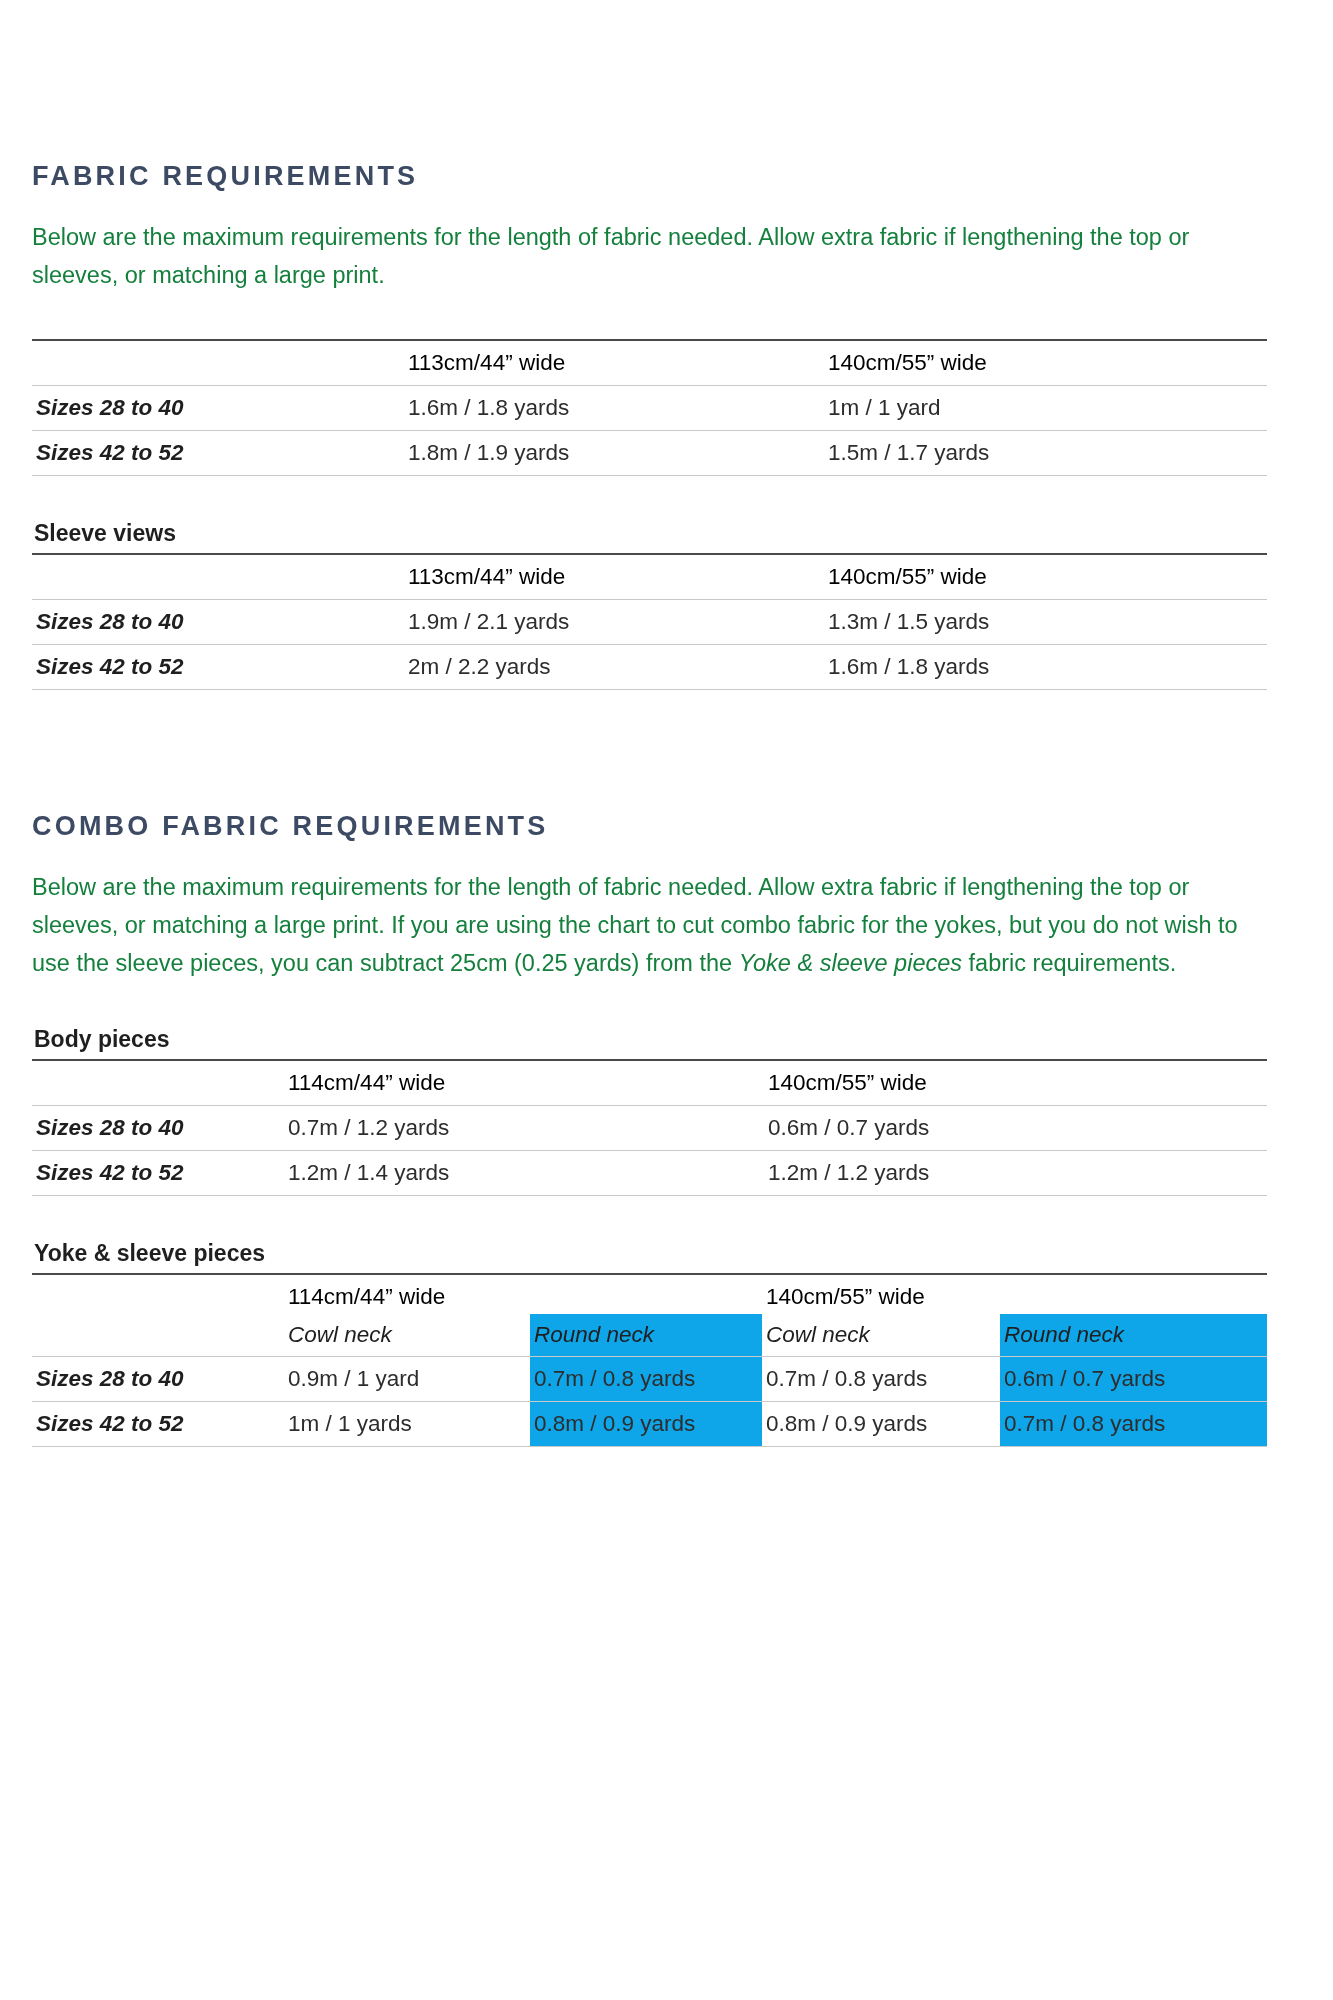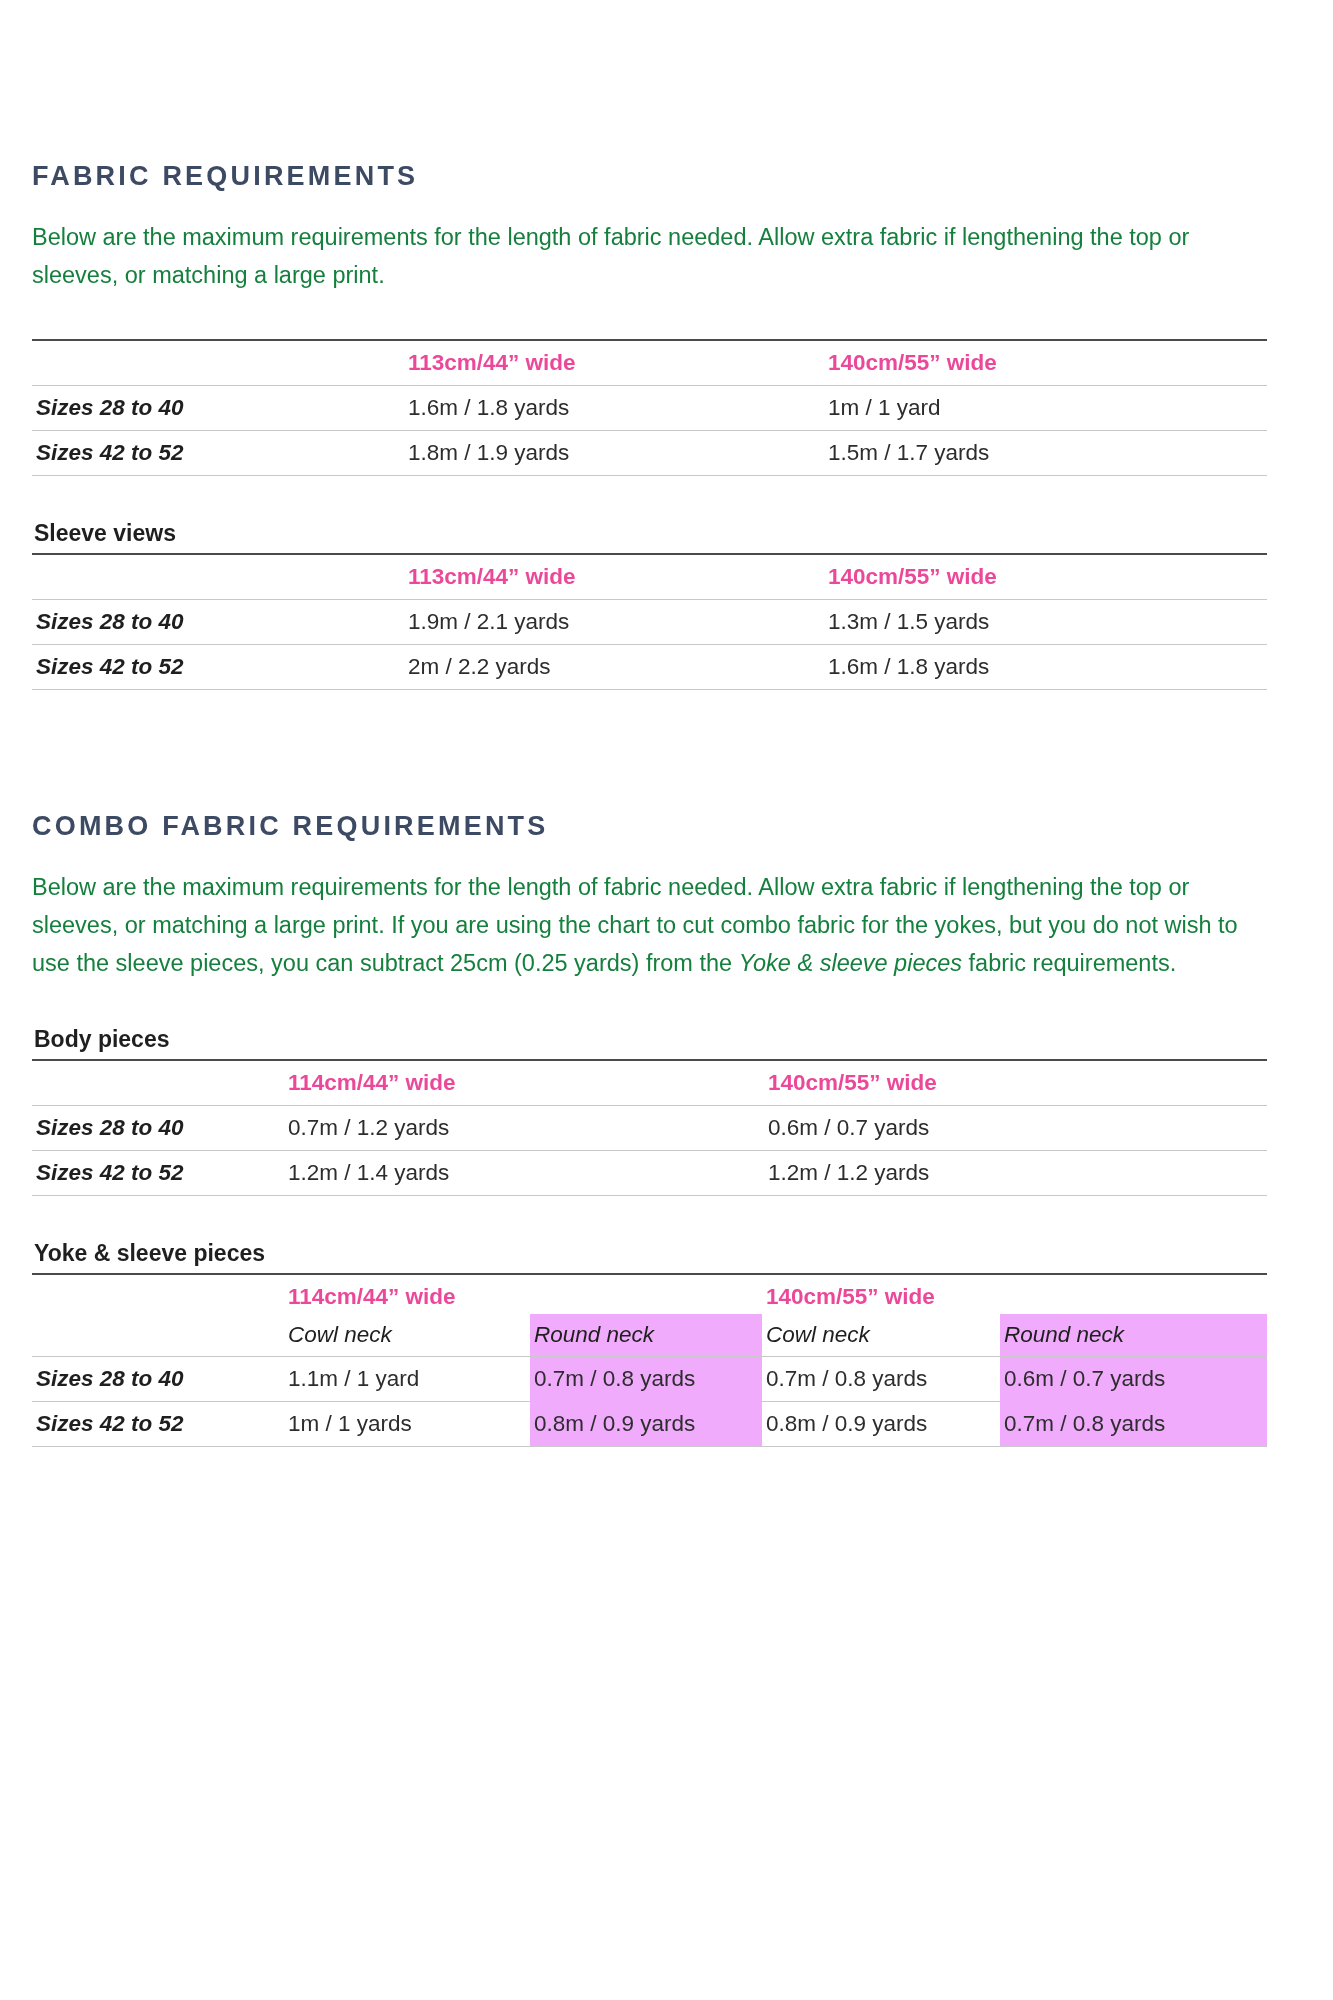--- a/index.html
+++ b/index.html
@@ -62,24 +62,24 @@
   table.fabric td, table.fabric th {
     text-align: left;
     vertical-align: middle;
     font-size: 22.5px;
     font-weight: 400;
     color: #2d2d2d;
     padding: 9px 4px 9px 4px;
     border-bottom: 1px solid #c9c9c9;
   }
   table.fabric thead th {
-    font-weight: 700;
+    font-weight: 400;
     border-top: 2px solid #4a4a4a;
     border-bottom: 1px solid #c9c9c9;
-    color: #ec4899;
+    color: #000000;
   }
   table.fabric .rowhead {
     font-weight: 700;
     color: #1f1f1f;
     font-style: italic;
   }
   table.fabric tr.last td {
     border-bottom: 1px solid #c9c9c9;
   }
   
@@ -105,21 +105,21 @@
   }
   .t-yoke tr.sub-row td {
     font-style: italic;
     font-weight: 400;
     color: #1f1f1f;
     border-bottom: 1px solid #c9c9c9;
     padding-top: 8px;
     padding-bottom: 8px;
   }
   .shade {
-    background: #f0abfc;
+    background: #0ea5e9;
   }
   .spacer-xl { height: 120px; }
 </style>
 </head>
 <body>
 
 <div class="page">
   <div class="content">
 
     <h1 class="section-title">FABRIC REQUIREMENTS</h1>
@@ -239,21 +239,21 @@
             <td></td>
             <td>Cowl neck</td>
             <td class="shade">Round neck</td>
             <td>Cowl neck</td>
             <td class="shade">Round neck</td>
           </tr>
         </thead>
         <tbody>
           <tr>
             <td class="rowhead">Sizes 28 to 40</td>
-            <td>1.1m / 1 yard</td>
+            <td>0.9m / 1 yard</td>
             <td class="shade">0.7m / 0.8 yards</td>
             <td>0.7m / 0.8 yards</td>
             <td class="shade">0.6m / 0.7 yards</td>
           </tr>
           <tr class="last">
             <td class="rowhead">Sizes 42 to 52</td>
             <td>1m / 1 yards</td>
             <td class="shade">0.8m / 0.9 yards</td>
             <td>0.8m / 0.9 yards</td>
             <td class="shade">0.7m / 0.8 yards</td>

